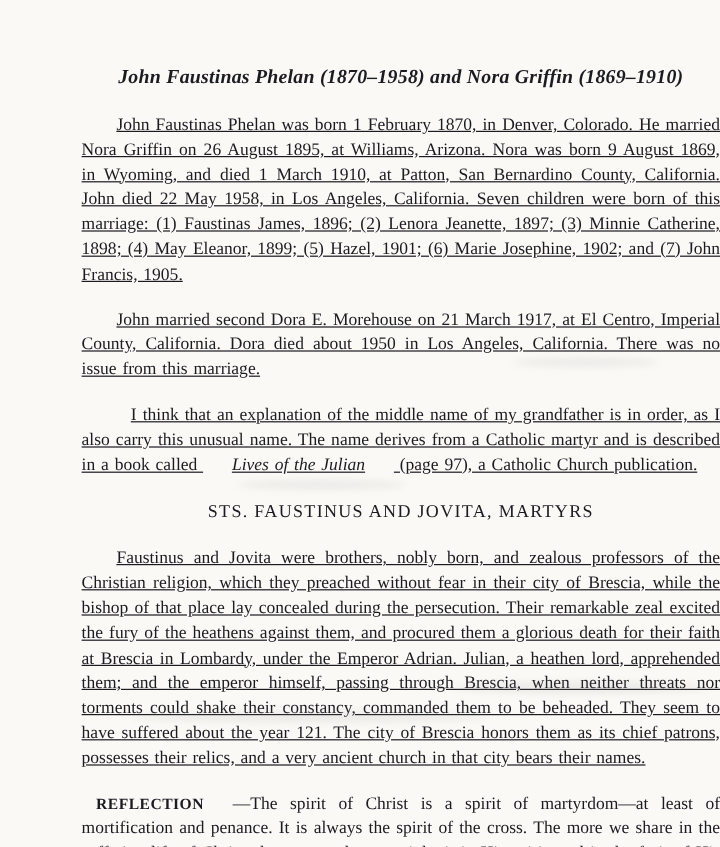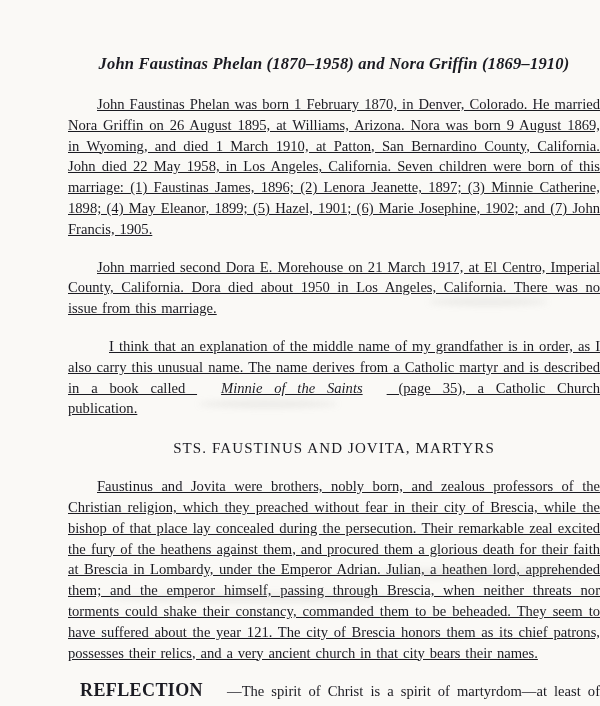--- a/index.html
+++ b/index.html
@@ -41,21 +41,21 @@
   .italic { font-style: italic; }
   .section-heading {
     font-size: 15px;
     font-weight: normal;
     text-align: center;
     letter-spacing: 1.1px;
     margin: 21px 0 19px 0;
   }
   .reflection-label {
     font-weight: bold;
-    font-size: 18px;
+    font-size: 13px;
     letter-spacing: 0.4px;
   }
   .smudge {
     position: absolute;
     background: rgba(150,150,148,0.13);
     border-radius: 50%;
     filter: blur(3px);
     pointer-events: none;
   }
   .s1 { left: 150px; top: 352px; width: 140px; height: 8px; }
@@ -68,21 +68,21 @@
 <body>
 
 <div class="page">
 
   <h1 class="title">John Faustinas Phelan (1870–1958) and Nora Griffin (1869–1910)</h1>
 
   <p class="body indent">John Faustinas Phelan was born 1 February 1870, in Denver, Colorado. He married Nora Griffin on 26 August 1895, at Williams, Arizona. Nora was born 9 August 1869, in Wyoming, and died 1 March 1910, at Patton, San Bernardino County, California. John died 22 May 1958, in Los Angeles, California. Seven children were born of this marriage: (1) Faustinas James, 1896; (2) Lenora Jeanette, 1897; (3) Minnie Catherine, 1898; (4) May Eleanor, 1899; (5) Hazel, 1901; (6) Marie Josephine, 1902; and (7) John Francis, 1905.</p>
 
   <p class="body indent">John married second Dora E. Morehouse on 21 March 1917, at El Centro, Imperial County, California. Dora died about 1950 in Los Angeles, California. There was no issue from this marriage.</p>
 
-  <p class="body indent"><span>I think that an explanation of the middle name of my grandfather is in order, as I also carry this unusual name. The name derives from a Catholic martyr and is described in a book called </span><span class="italic">Minnie of the Saints</span><span> (page 35), a Catholic Church publication.</span></p>
+  <p class="body indent"><span>I think that an explanation of the middle name of my grandfather is in order, as I also carry this unusual name. The name derives from a Catholic martyr and is described in a book called </span><span class="italic">Lives of the Julian</span><span> (page 97), a Catholic Church publication.</span></p>
 
   <h2 class="section-heading">STS. FAUSTINUS AND JOVITA, MARTYRS</h2>
 
   <p class="body indent">Faustinus and Jovita were brothers, nobly born, and zealous professors of the Christian religion, which they preached without fear in their city of Brescia, while the bishop of that place lay concealed during the persecution. Their remarkable zeal excited the fury of the heathens against them, and procured them a glorious death for their faith at Brescia in Lombardy, under the Emperor Adrian. Julian, a heathen lord, apprehended them; and the emperor himself, passing through Brescia, when neither threats nor torments could shake their constancy, commanded them to be beheaded. They seem to have suffered about the year 121. The city of Brescia honors them as its chief patrons, possesses their relics, and a very ancient church in that city bears their names.</p>
 
   <p class="body"><span class="reflection-label">REFLECTION</span><span>—The spirit of Christ is a spirit of martyrdom—at least of mortification and penance. It is always the spirit of the cross. The more we share in the suffering life of Christ, the greater share we inherit in His spirit, and in the fruit of His death. To souls mortified to their senses and disengaged from earthly things, God gives frequent foretastes of the sweetness of eternal life, and the most ardent desires of possessing Him in His glory. This is the spirit of martyrdom, which entitles a Christian to a happy resurrection and to the bliss of the life to come.</span></p>
 
   <div class="smudge s1"></div>
   <div class="smudge s2"></div>
   <div class="smudge s3"></div>

